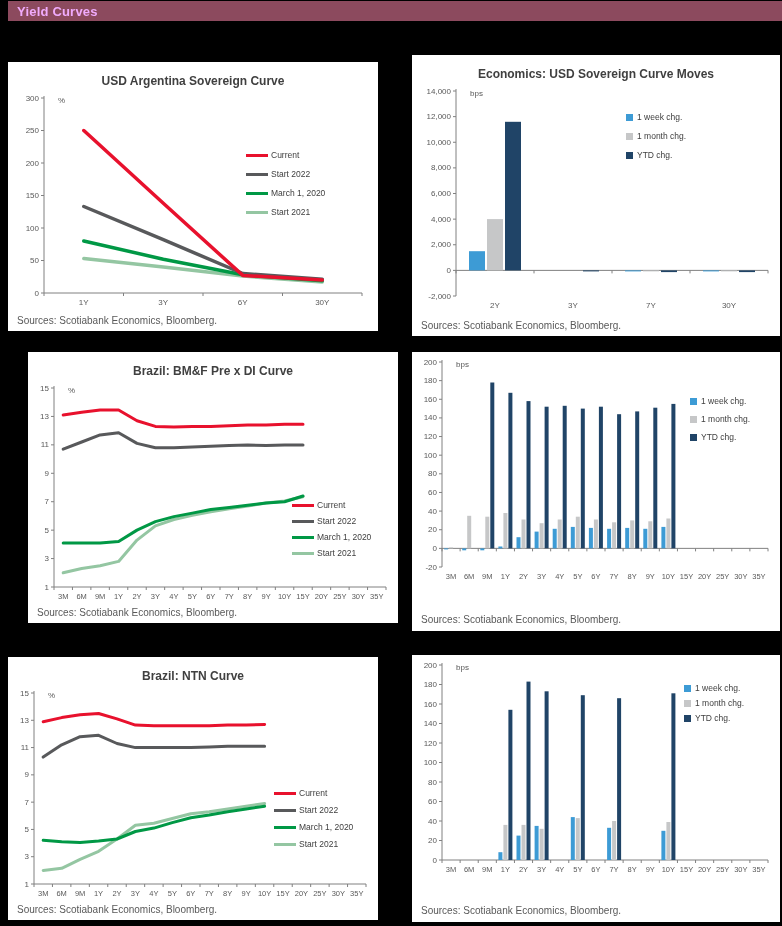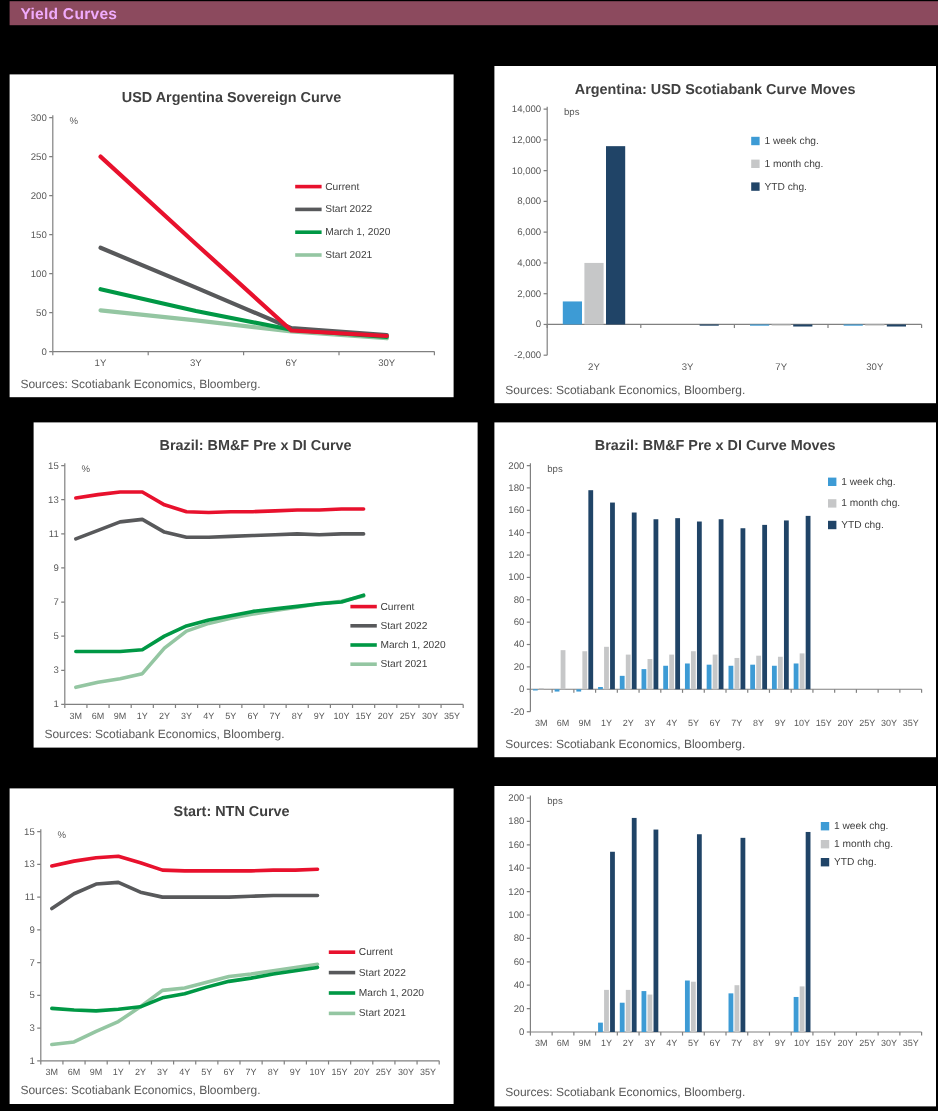--- a/index.html
+++ b/index.html
@@ -89,21 +89,21 @@
         </div>
         <div class="li">
           <span class="sw-line" style="background: rgb(148, 198, 162);"></span>
           <span class="lt">Start 2021</span>
         </div>
       </div>
     <div class="sources">Sources: Scotiabank Economics, Bloomberg.</div>
   </div>
 
   <div class="panel p1">
-    <div class="chart-title">Argentina: USD Scotiabank Curve Moves</div>
+    <div class="chart-title">Economics: USD Sovereign Curve Moves</div>
     <svg class="chart" id="chart-1" width="368" height="239" viewBox="0 0 368 239">
         <line x1="44" y1="8" x2="44" y2="215" stroke="#808080" stroke-width="1"></line>
         <line x1="41" y1="215" x2="44" y2="215" stroke="#808080"></line>
         <text x="39" y="217.5" text-anchor="end" class="axlbl">-2,000</text>
         <line x1="41" y1="189.375" x2="44" y2="189.375" stroke="#808080"></line>
         <text x="39" y="191.875" text-anchor="end" class="axlbl">0</text>
         <line x1="41" y1="163.75" x2="44" y2="163.75" stroke="#808080"></line>
         <text x="39" y="166.25" text-anchor="end" class="axlbl">2,000</text>
         <line x1="41" y1="138.125" x2="44" y2="138.125" stroke="#808080"></line>
         <text x="39" y="140.625" text-anchor="end" class="axlbl">4,000</text>
@@ -235,21 +235,20 @@
         </div>
         <div class="li">
           <span class="sw-line" style="background: rgb(148, 198, 162);"></span>
           <span class="lt">Start 2021</span>
         </div>
       </div>
     <div class="sources">Sources: Scotiabank Economics, Bloomberg.</div>
   </div>
 
   <div class="panel p3">
-    <div class="chart-title">Brazil: BM&amp;F Pre x DI Curve Moves</div>
     <svg class="chart" id="chart-3" width="368" height="237" viewBox="0 0 368 237">
         <line x1="30" y1="8" x2="30" y2="215" stroke="#808080" stroke-width="1"></line>
         <line x1="27" y1="215" x2="30" y2="215" stroke="#808080"></line>
         <text x="25" y="217.5" text-anchor="end" class="axlbl">-20</text>
         <line x1="27" y1="196.36363636363637" x2="30" y2="196.36363636363637" stroke="#808080"></line>
         <text x="25" y="198.86363636363637" text-anchor="end" class="axlbl">0</text>
         <line x1="27" y1="177.72727272727272" x2="30" y2="177.72727272727272" stroke="#808080"></line>
         <text x="25" y="180.22727272727272" text-anchor="end" class="axlbl">20</text>
         <line x1="27" y1="159.0909090909091" x2="30" y2="159.0909090909091" stroke="#808080"></line>
         <text x="25" y="161.5909090909091" text-anchor="end" class="axlbl">40</text>
@@ -357,21 +356,21 @@
         </div>
         <div class="li">
           <span class="sw-sq" style="background: rgb(32, 68, 103);"></span>
           <span class="lt">YTD chg.</span>
         </div>
       </div>
     <div class="sources">Sources: Scotiabank Economics, Bloomberg.</div>
   </div>
 
   <div class="panel p4">
-    <div class="chart-title">Start: NTN Curve</div>
+    <div class="chart-title">Brazil: NTN Curve</div>
     <svg class="chart" id="chart-4" width="370" height="221" viewBox="0 0 370 221">
         <line x1="26" y1="8" x2="26" y2="201" stroke="#808080" stroke-width="1"></line>
         <line x1="23" y1="201" x2="26" y2="201" stroke="#808080"></line>
         <text x="21" y="203.5" text-anchor="end" class="axlbl">1</text>
         <line x1="23" y1="173.71428571428572" x2="26" y2="173.71428571428572" stroke="#808080"></line>
         <text x="21" y="176.21428571428572" text-anchor="end" class="axlbl">3</text>
         <line x1="23" y1="146.42857142857144" x2="26" y2="146.42857142857144" stroke="#808080"></line>
         <text x="21" y="148.92857142857144" text-anchor="end" class="axlbl">5</text>
         <line x1="23" y1="119.14285714285715" x2="26" y2="119.14285714285715" stroke="#808080"></line>
         <text x="21" y="121.64285714285715" text-anchor="end" class="axlbl">7</text>

